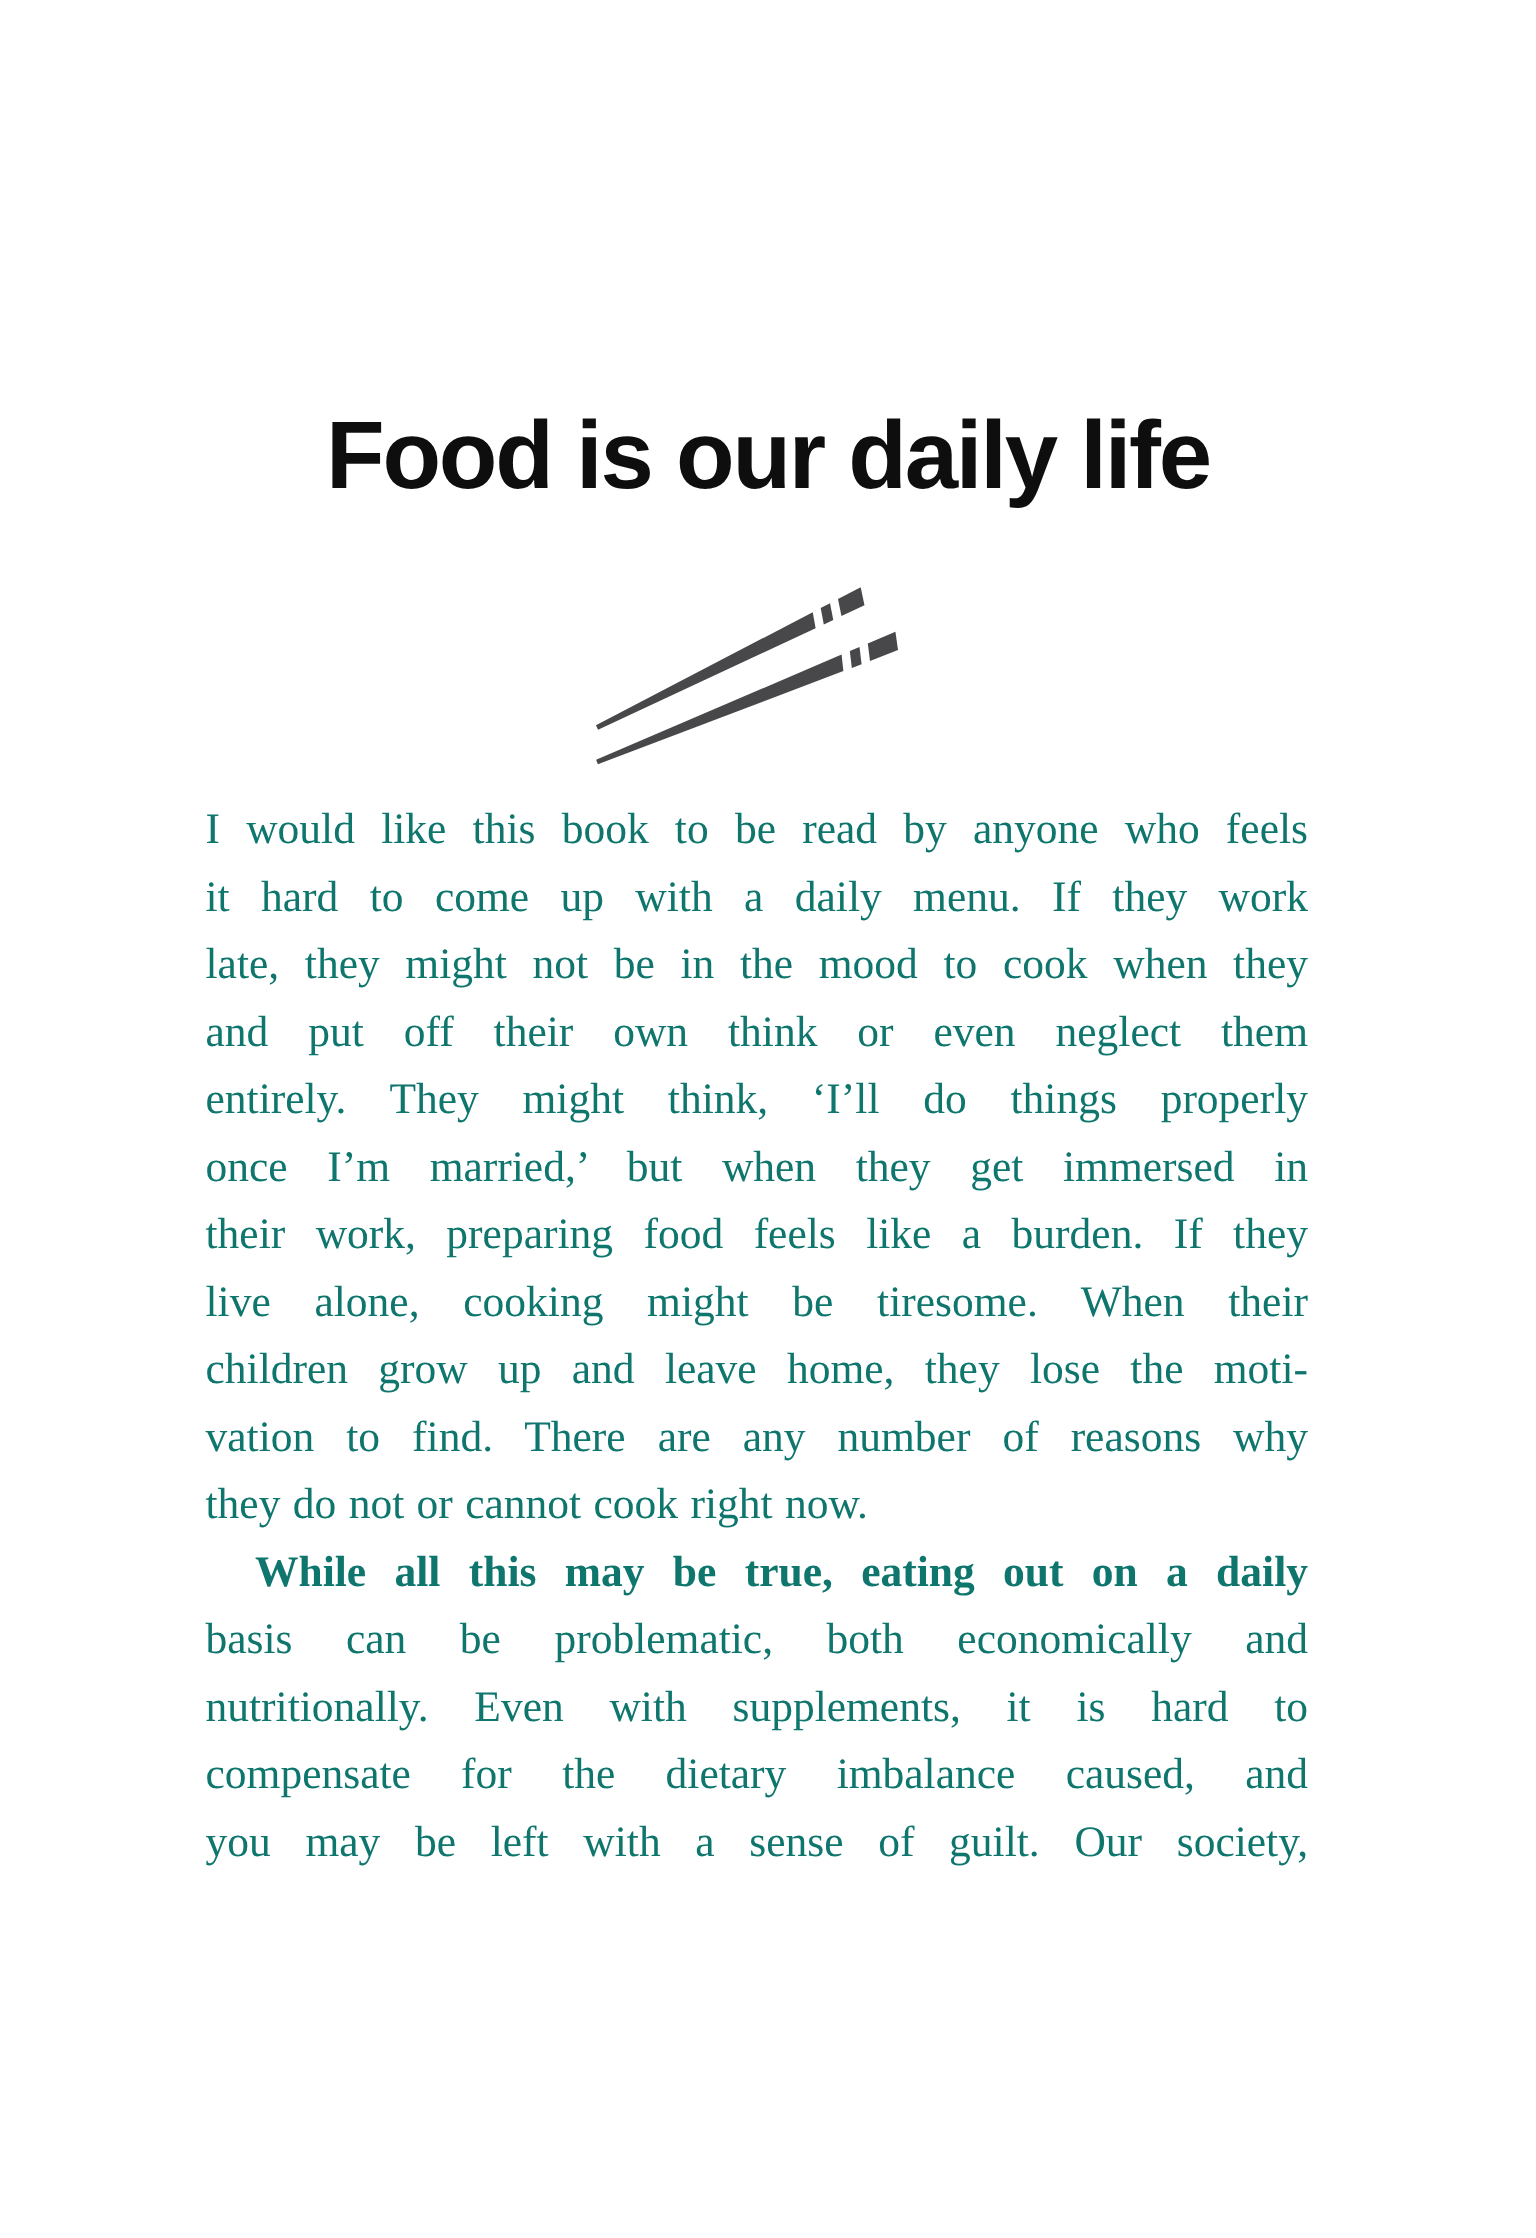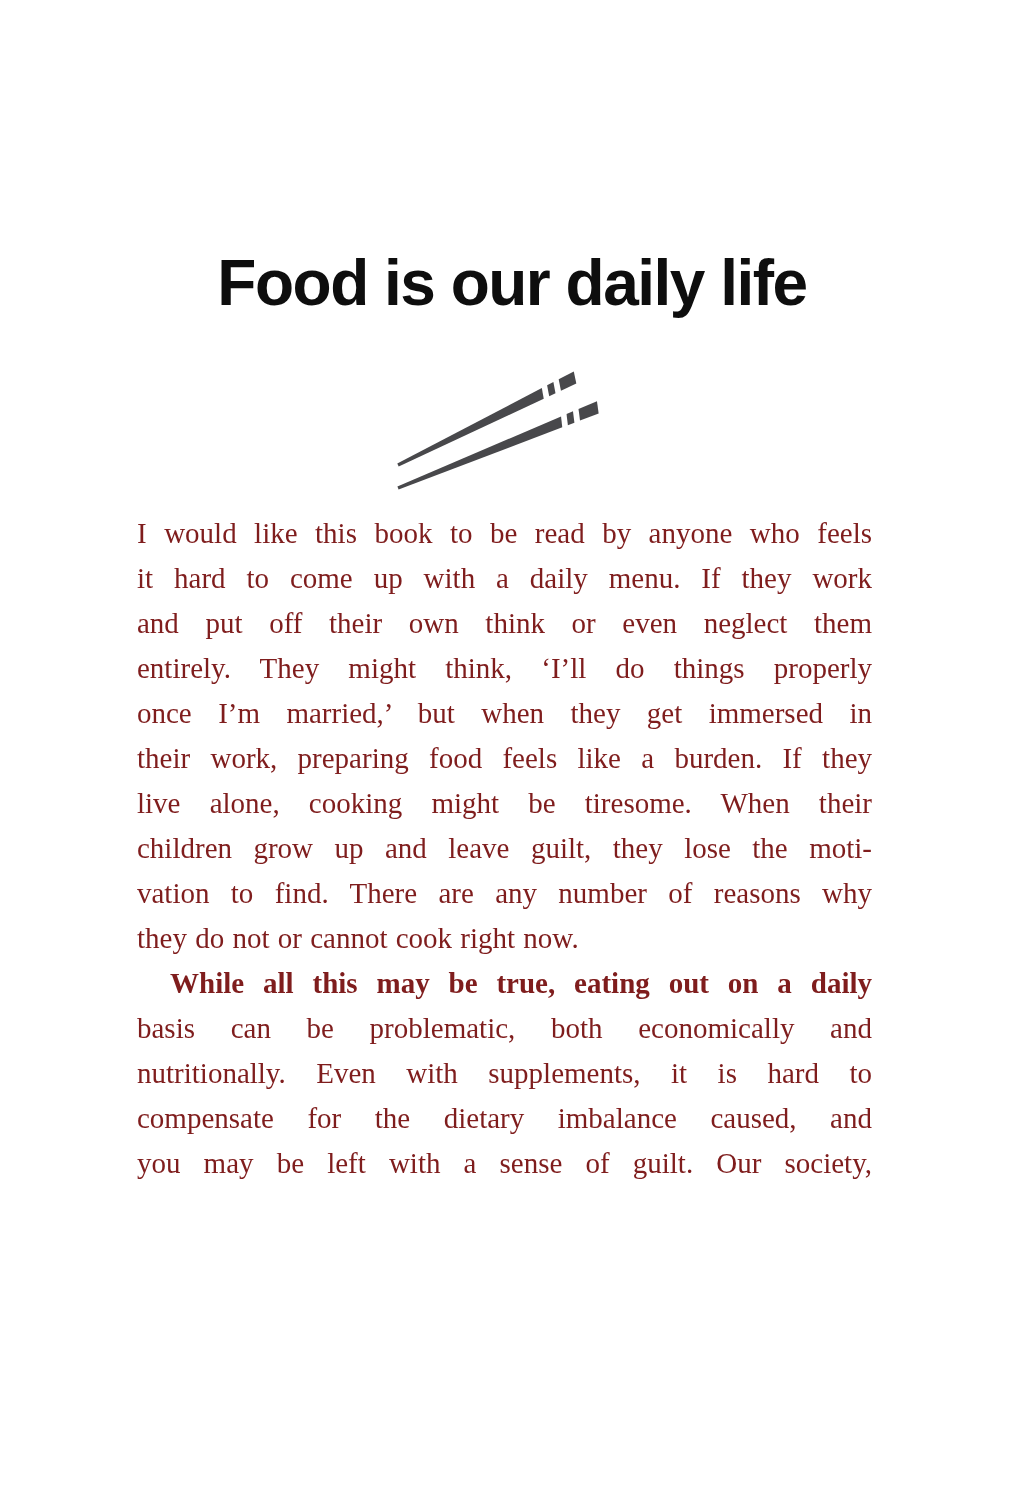--- a/index.html
+++ b/index.html
@@ -7,20 +7,21 @@
     padding: 0;
     background: #ffffff;
   }
   .page {
     position: relative;
     width: 1024px;
     height: 1333px;
     background: #ffffff;
     overflow: hidden;
     font-family: "Liberation Serif", serif;
+    margin-top: 20px;
   }
   .chapter-title {
     position: absolute;
     top: 246px;
     left: 0;
     right: 0;
     margin: 0;
     text-align: center;
     font-family: "Liberation Sans", sans-serif;
     font-weight: 700;
@@ -36,21 +37,21 @@
     height: 140px;
   }
   .body-text {
     position: absolute;
     top: 511px;
     left: 137px;
     width: 735px;
     font-family: "Liberation Serif", serif;
     font-size: 29px;
     line-height: 45px;
-    color: #7f1d1d;
+    color: #0f766e;
   }
   .text-line {
     text-align: justify;
     text-align-last: justify;
     word-spacing: 1px;
   }
   .text-line.para-end {
     text-align-last: left;
   }
   .text-line.indent {
@@ -92,26 +93,27 @@
           <polygon points="184,-5.5 191,-5.6 188,5.6 181,5.5"></polygon>
           <polygon points="197,-5.7 217,-6 214,6 194,5.7"></polygon>
         </g>
       </g>
     </svg>
   </div>
 
   <div class="body-text" id="body-text">
       <div class="text-line">I would like this book to be read by anyone who feels</div>
       <div class="text-line">it hard to come up with a daily menu. If they work</div>
+      <div class="text-line">late, they might not be in the mood to cook when they</div>
       <div class="text-line">and put off their own think or even neglect them</div>
       <div class="text-line">entirely. They might think, ‘I’ll do things properly</div>
       <div class="text-line">once I’m married,’ but when they get immersed in</div>
       <div class="text-line">their work, preparing food feels like a burden. If they</div>
       <div class="text-line">live alone, cooking might be tiresome. When their</div>
-      <div class="text-line">children grow up and leave guilt, they lose the moti-</div>
+      <div class="text-line">children grow up and leave home, they lose the moti-</div>
       <div class="text-line">vation to find. There are any number of reasons why</div>
       <div class="text-line para-end">they do not or cannot cook right now.</div>
       <div class="text-line indent">While all this may be true, eating out on a daily</div>
       <div class="text-line">basis can be problematic, both economically and</div>
       <div class="text-line">nutritionally. Even with supplements, it is hard to</div>
       <div class="text-line">compensate for the dietary imbalance caused, and</div>
       <div class="text-line">you may be left with a sense of guilt. Our society,</div>
     </div>
 
   <div class="page-number">3</div>

